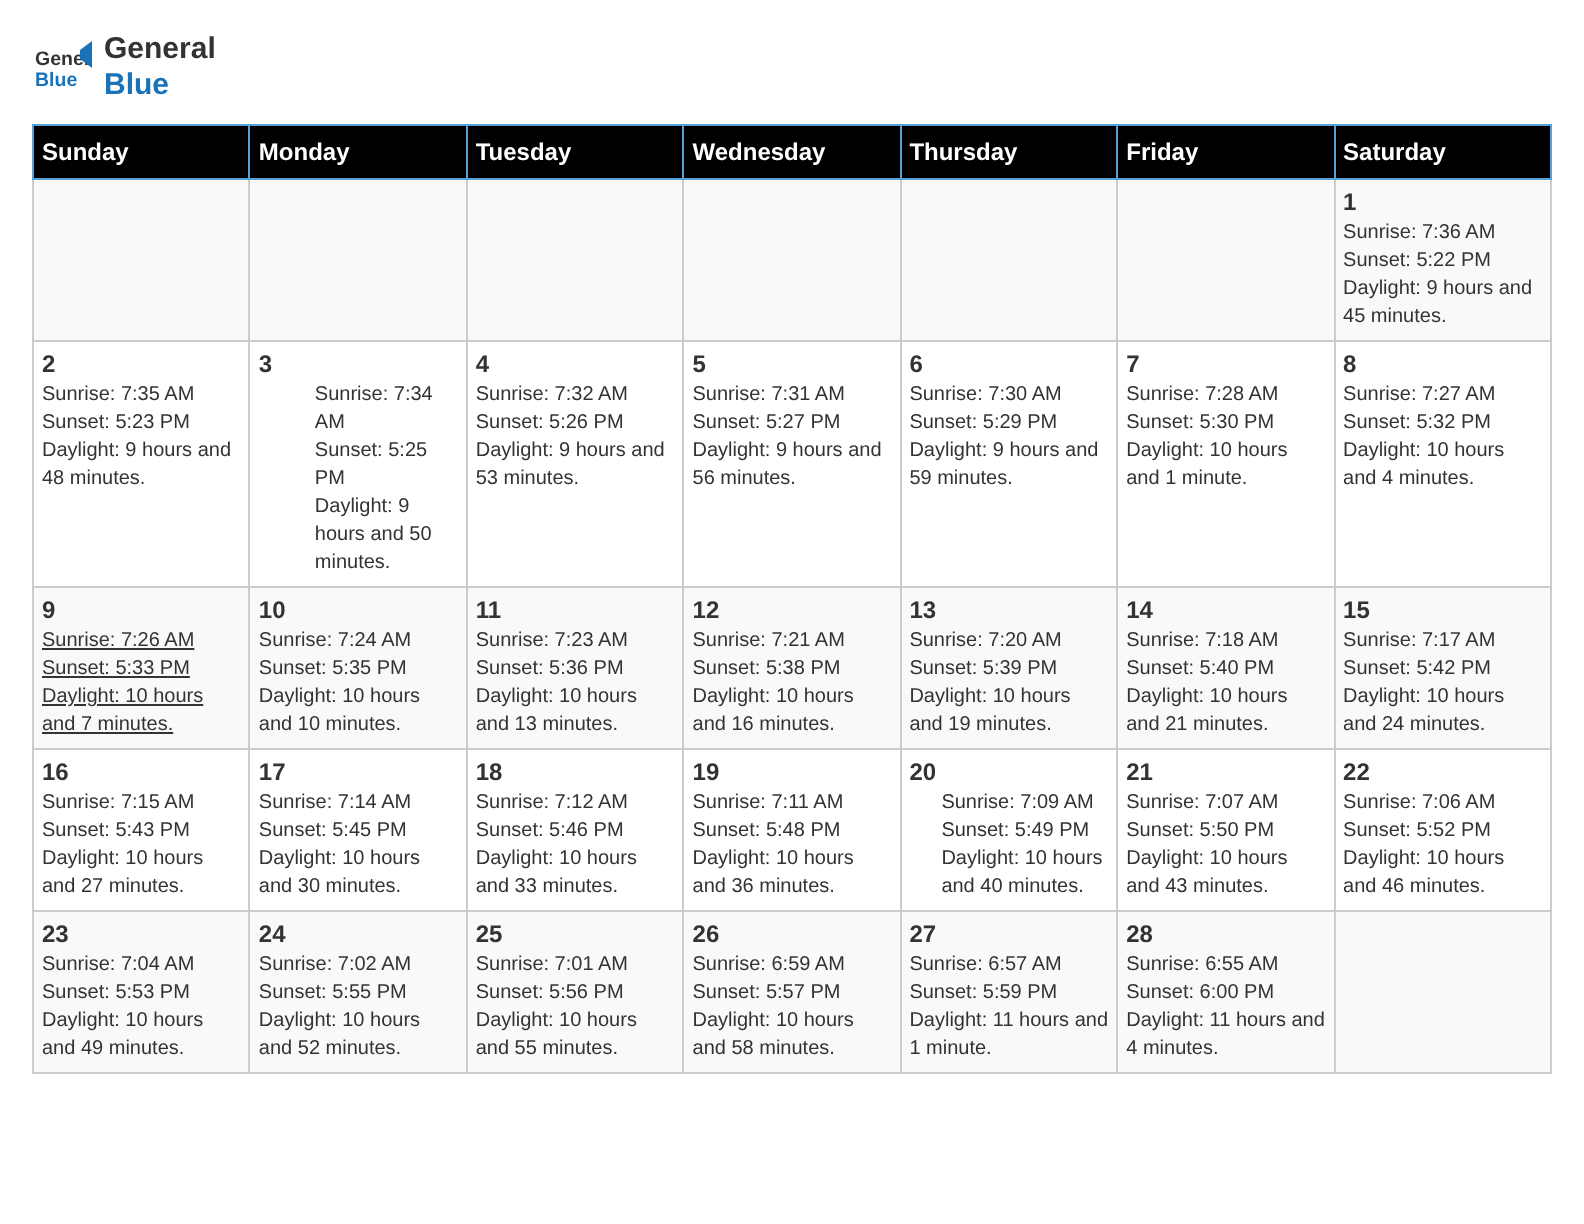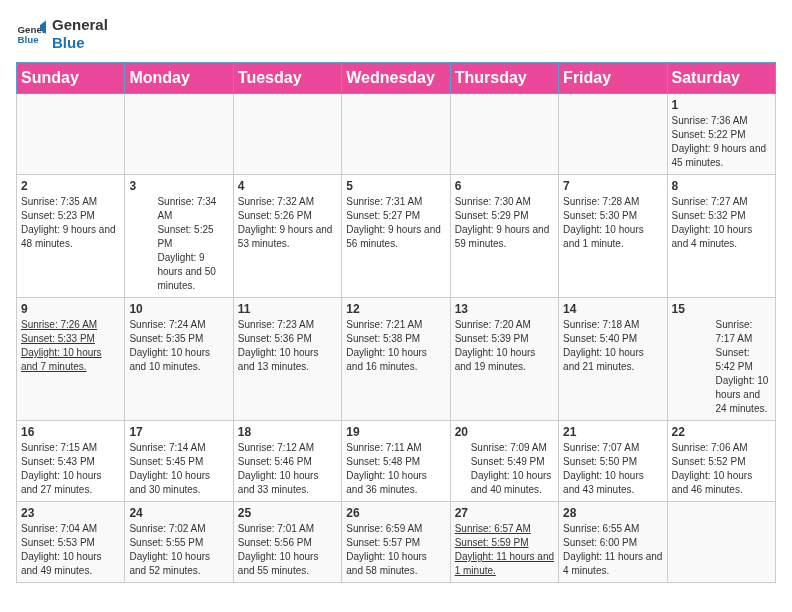--- a/index.html
+++ b/index.html
@@ -37,23 +37,23 @@
       font-size: 16px;
       font-weight: normal;
       color: #555;
     }
     table {
       width: 100%;
       border-collapse: collapse;
       table-layout: fixed;
     }
     thead tr th {
-      background: #ec4899;
+      background: #000000;
       color: #fff;
-      font-size: 16px;
+      font-size: 12px;
       font-weight: bold;
       padding: 6px 4px;
       text-align: left;
       border: 1px solid #5a9fd4;
     }
     tbody tr td {
       border: 1px solid #ccc;
       vertical-align: top;
       padding: 4px;
       font-size: 10px;
@@ -202,21 +202,21 @@
 Daylight: 10 hours and 19 minutes.</div>
         </td>
         <td>
           <span class="day-number">14</span>
           <div class="day-info" style="white-space: pre-line;">Sunrise: 7:18 AM
 Sunset: 5:40 PM
 Daylight: 10 hours and 21 minutes.</div>
         </td>
         <td>
           <span class="day-number">15</span>
-          <div class="day-info" style="white-space: pre-line; margin-left: 44px;">Sunrise: 7:17 AM
+          <div class="day-info" style="white-space: pre-line;">Sunrise: 7:17 AM
 Sunset: 5:42 PM
 Daylight: 10 hours and 24 minutes.</div>
         </td>
       </tr>
       <tr>
         <td>
           <span class="day-number">16</span>
           <div class="day-info" style="white-space: pre-line;">Sunrise: 7:15 AM
 Sunset: 5:43 PM
 Daylight: 10 hours and 27 minutes.</div>
@@ -278,21 +278,21 @@
 Daylight: 10 hours and 55 minutes.</div>
         </td>
         <td>
           <span class="day-number">26</span>
           <div class="day-info" style="white-space: pre-line;">Sunrise: 6:59 AM
 Sunset: 5:57 PM
 Daylight: 10 hours and 58 minutes.</div>
         </td>
         <td>
           <span class="day-number">27</span>
-          <div class="day-info" style="white-space: pre-line; text-decoration: underline;">Sunrise: 6:57 AM
+          <div class="day-info" style="white-space: pre-line;">Sunrise: 6:57 AM
 Sunset: 5:59 PM
 Daylight: 11 hours and 1 minute.</div>
         </td>
         <td>
           <span class="day-number">28</span>
           <div class="day-info" style="white-space: pre-line;">Sunrise: 6:55 AM
 Sunset: 6:00 PM
 Daylight: 11 hours and 4 minutes.</div>
         </td>
         <td></td>

